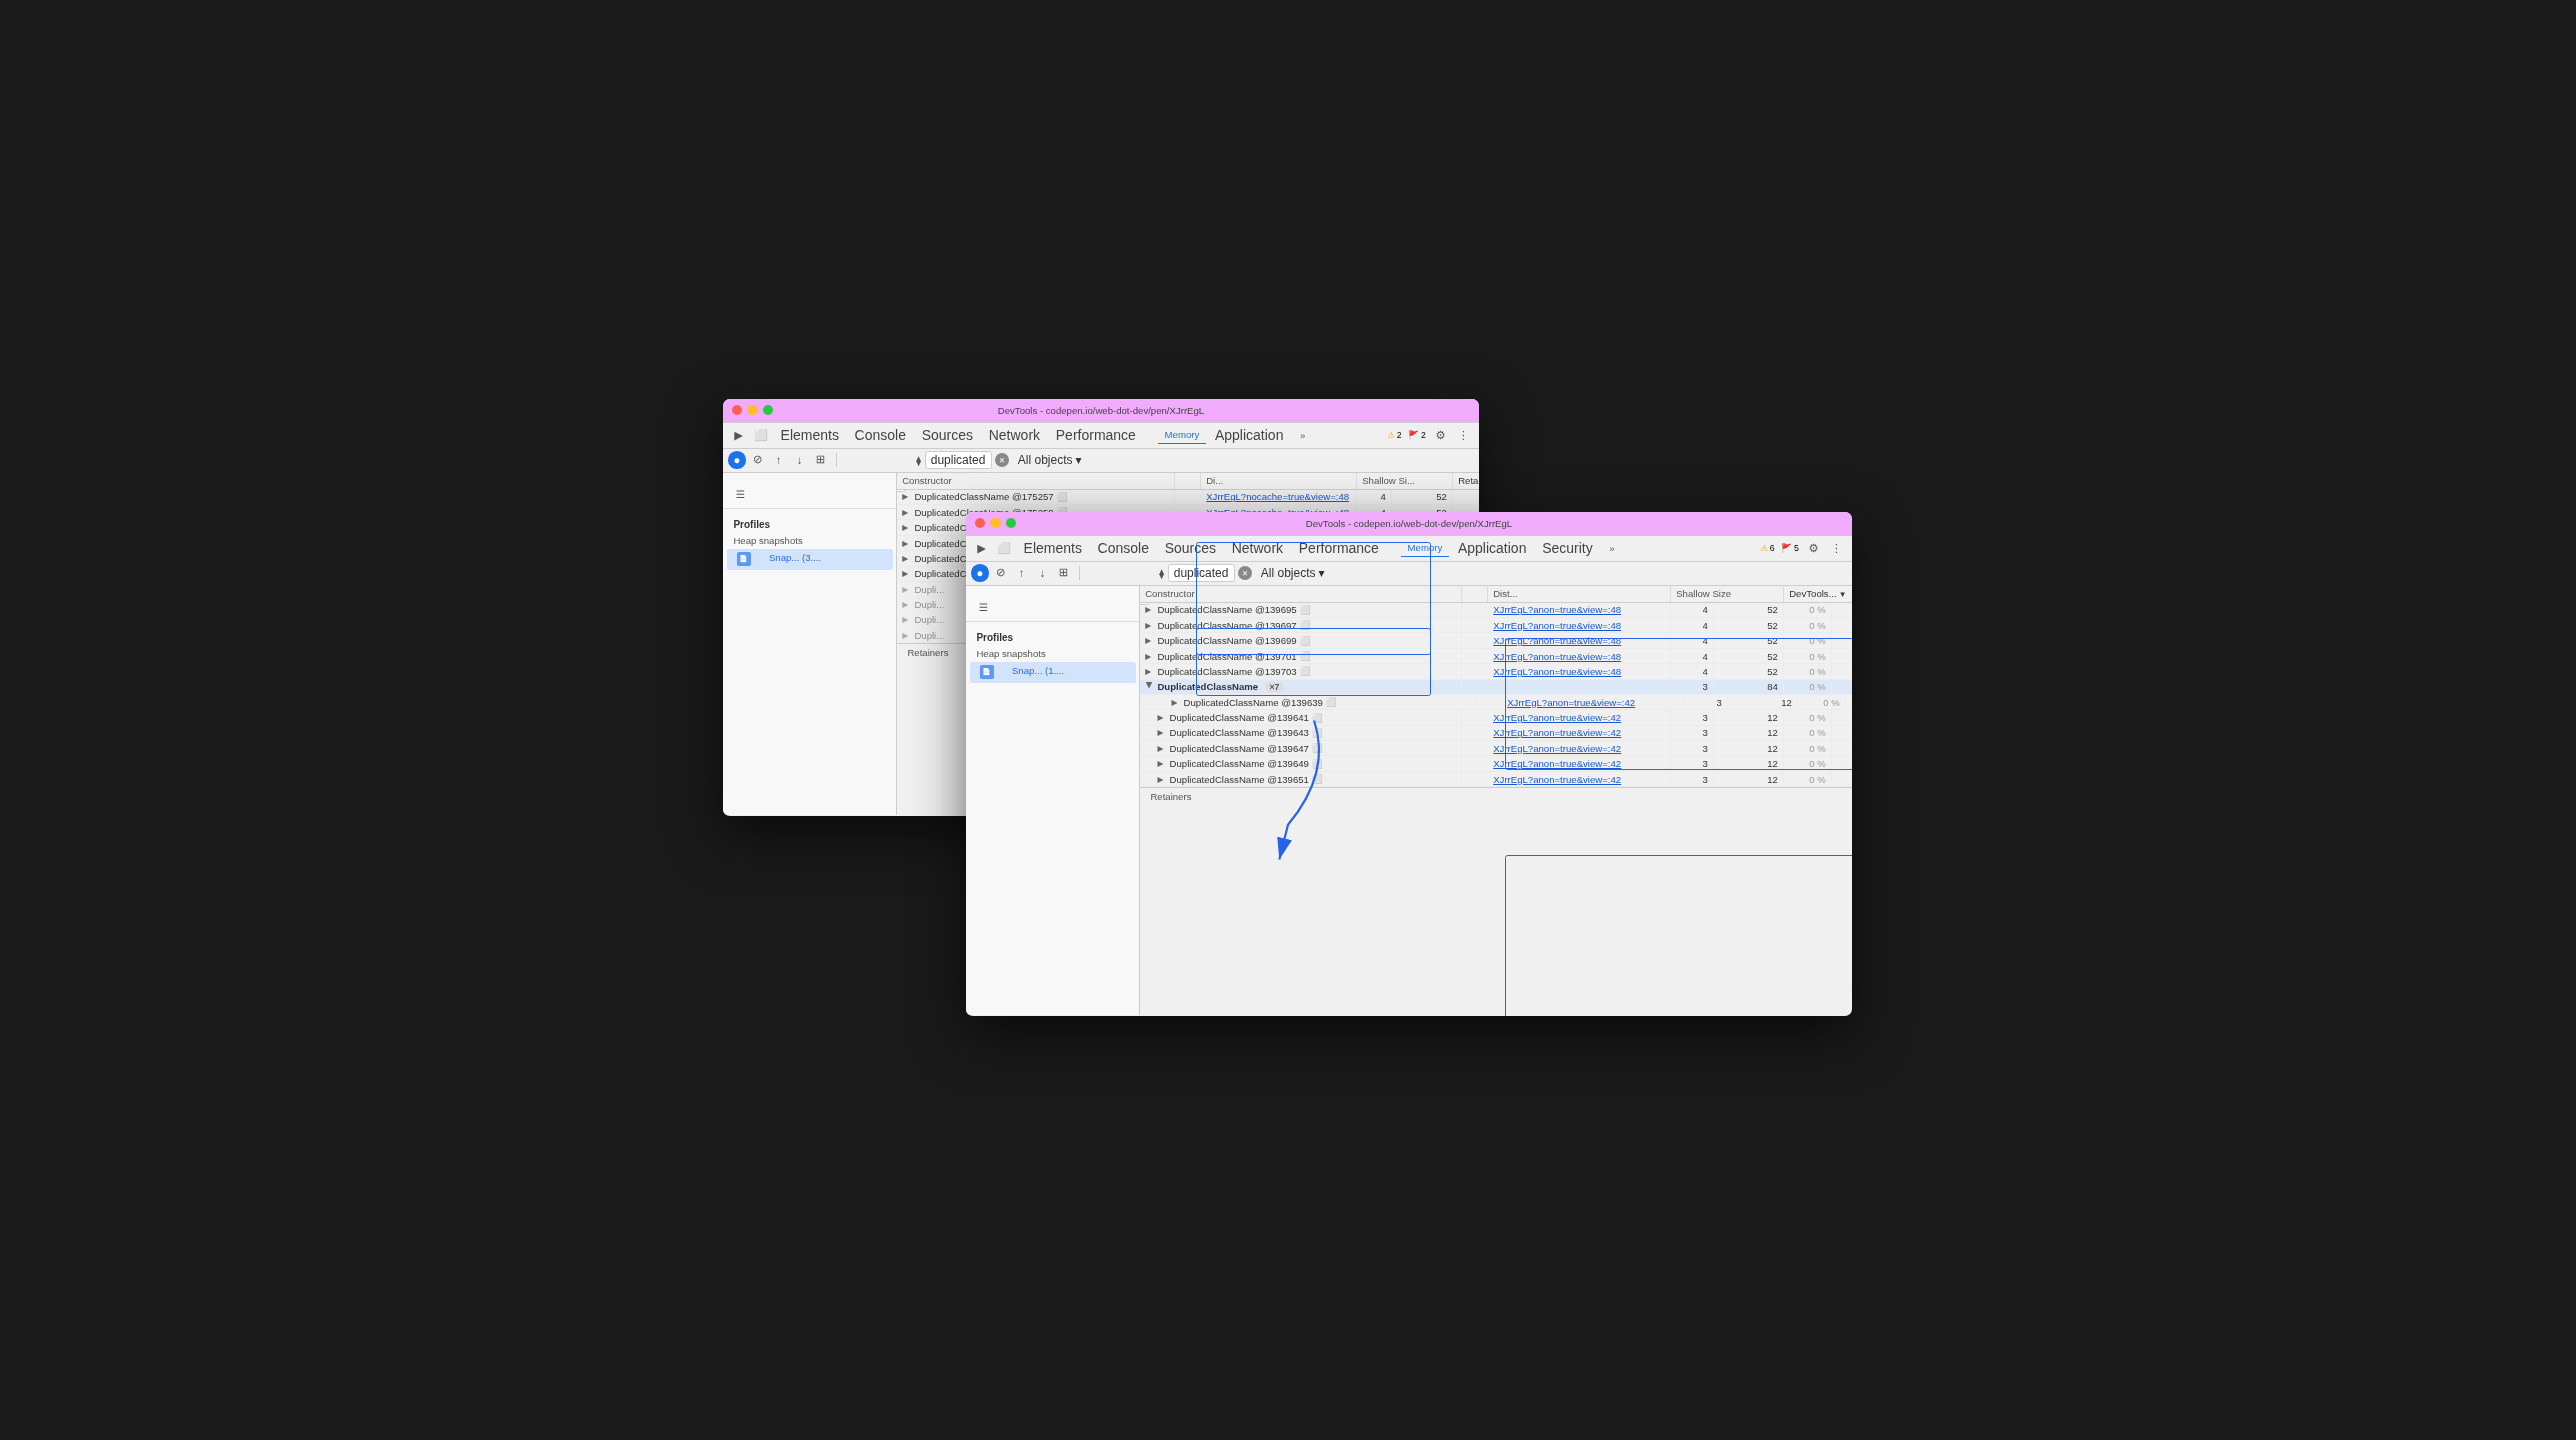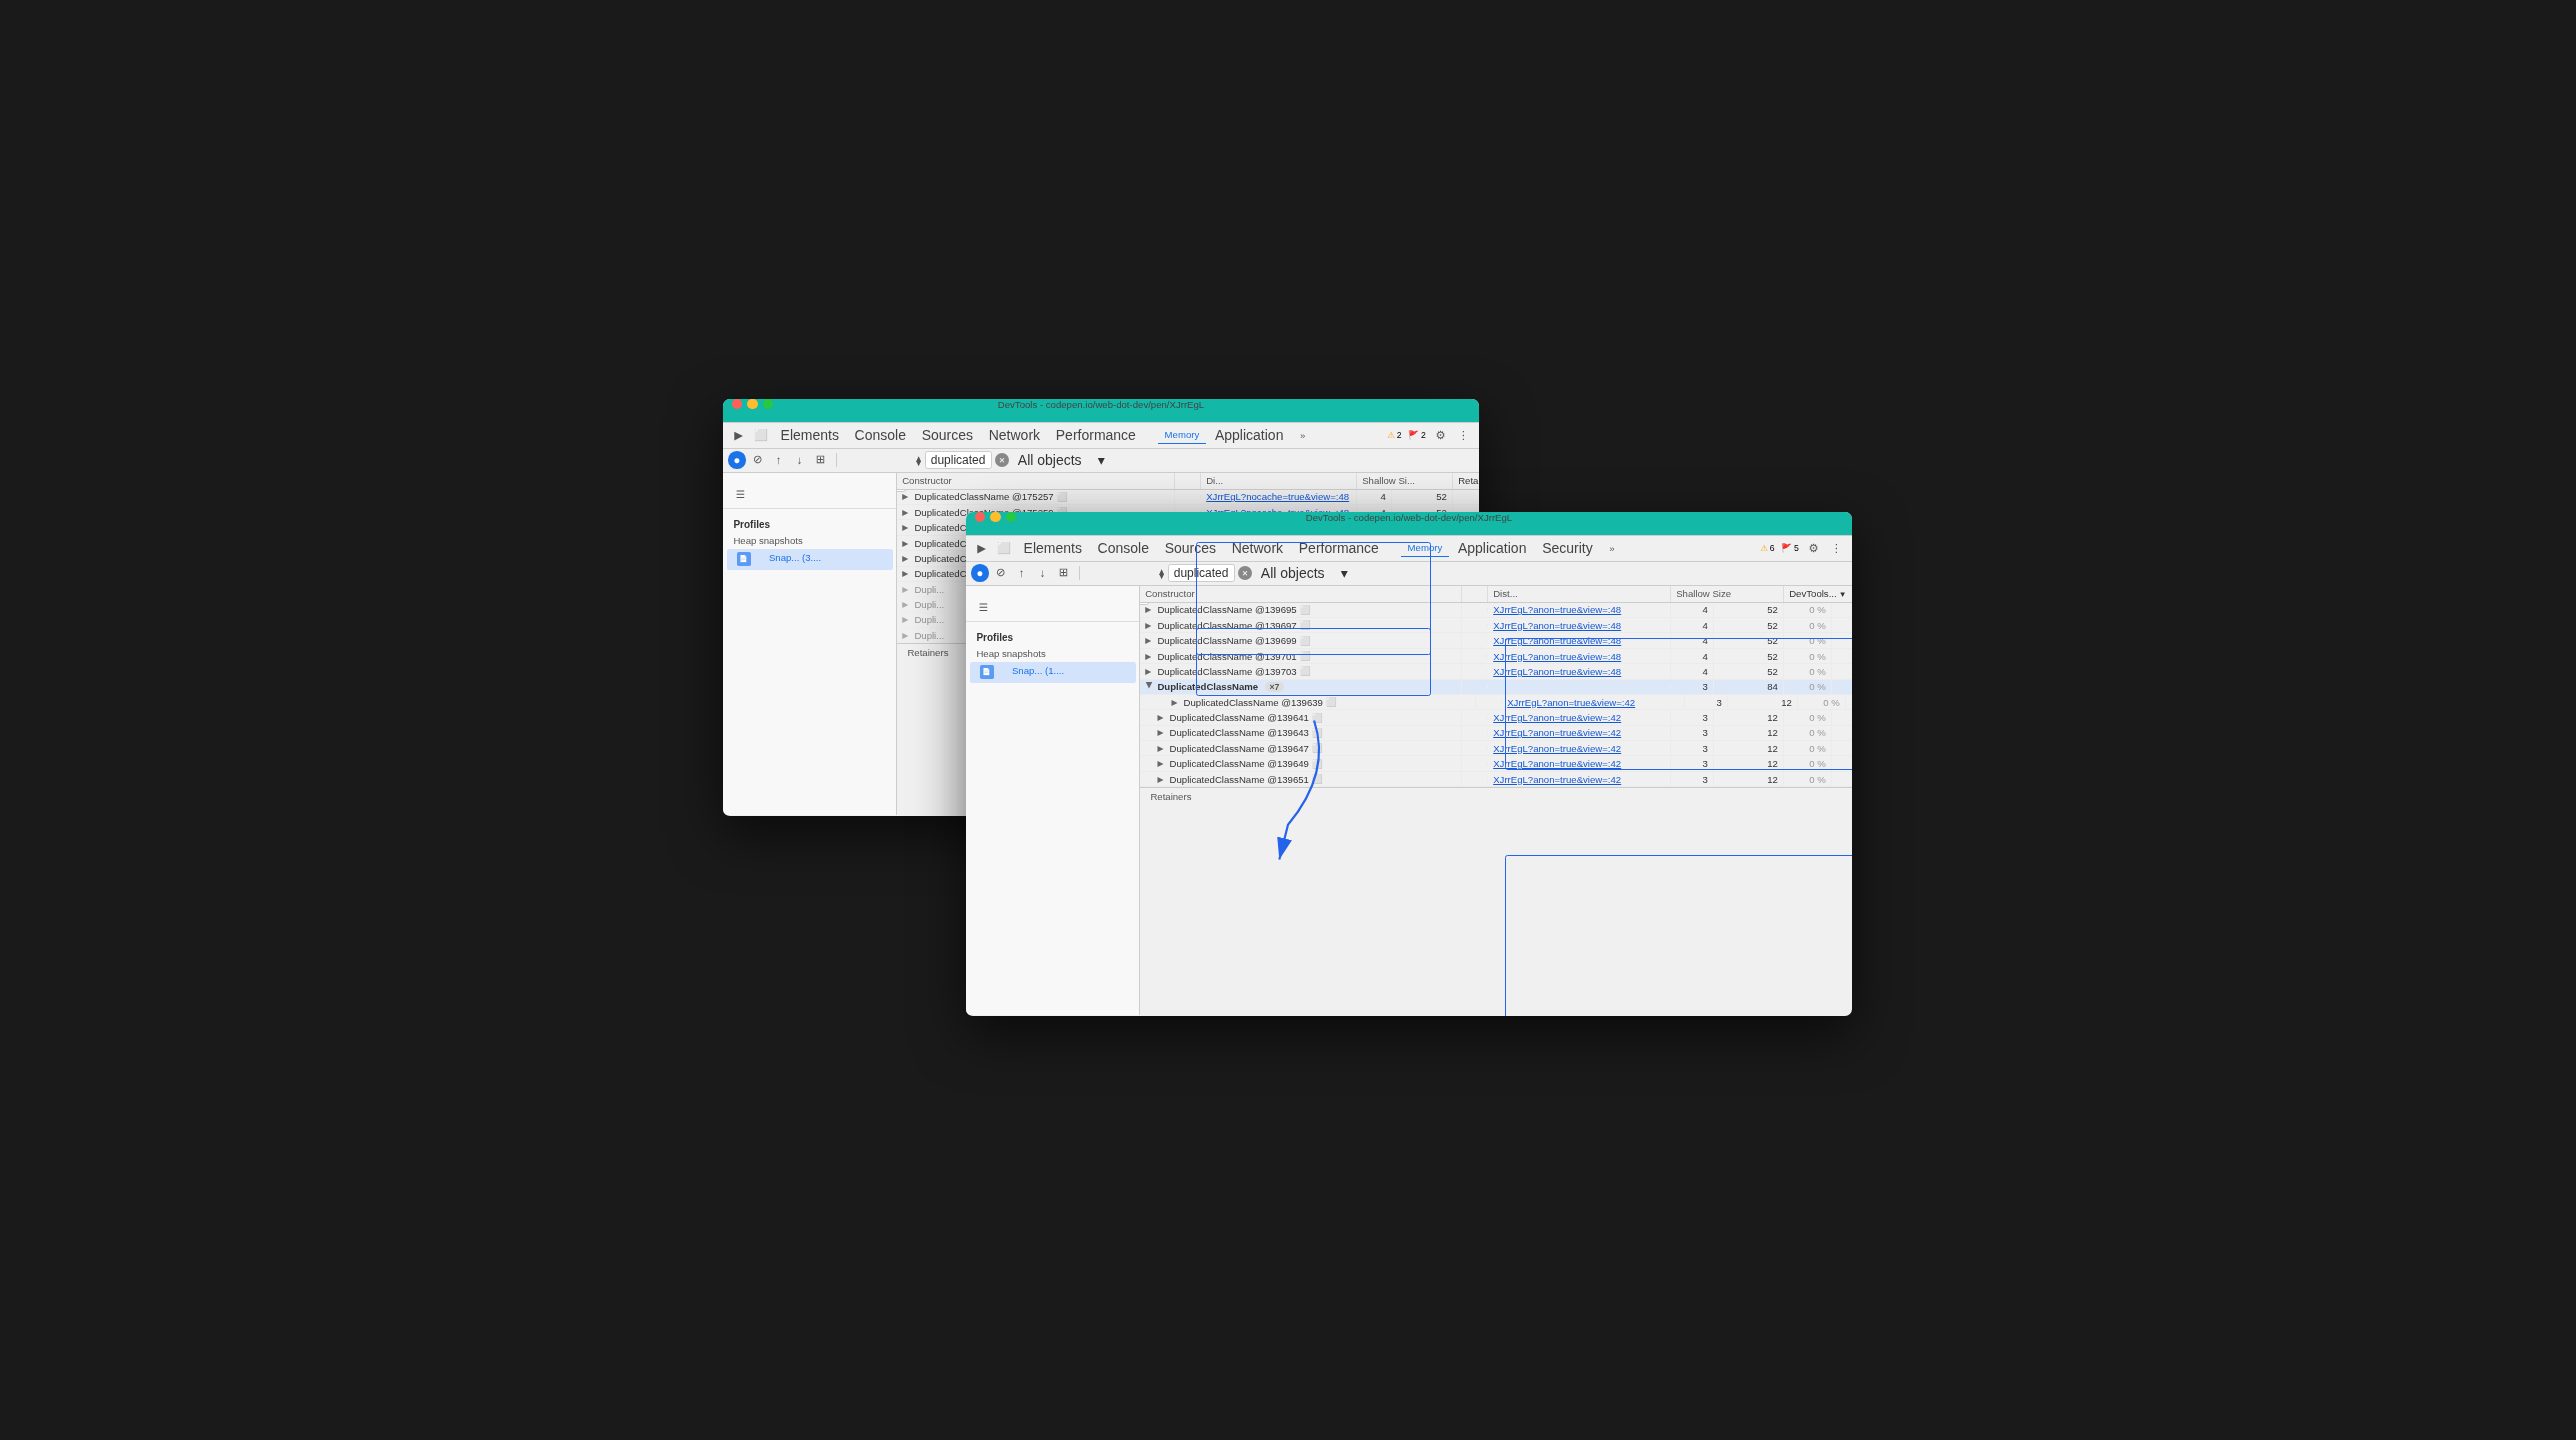--- a/index.html
+++ b/index.html
@@ -39,24 +39,24 @@
     .devtools-window-2 {
       top: 113px;
       left: 243px;
       width: 886px;
       height: 504px;
       z-index: 10;
     }
 
     
     .titlebar {
-      background: #14b8a6;
+      background: #f0abfc;
       height: 24px;
       display: flex;
-      align-items: flex-start;
+      align-items: center;
       padding: 0 8.7px;
       border-bottom: 0.9px solid #ccc;
       position: relative;
     }
 
     .window-controls {
       display: flex;
       gap: 5.2px;
       margin-right: 10.4px;
     }
@@ -207,24 +207,24 @@
       display: flex;
       align-items: center;
       justify-content: center;
       font-size: 7.8px;
       cursor: pointer;
     }
 
     .all-objects-dropdown {
       display: flex;
       align-items: center;
-      gap: 16px;
+      gap: 3px;
       padding: 1.7px 5.2px;
       cursor: pointer;
-      font-size: 14px;
+      font-size: 12px;
       color: #333;
     }
 
     
     .devtools-main {
       display: flex;
       height: calc(100% - 75px);
     }
 
     

